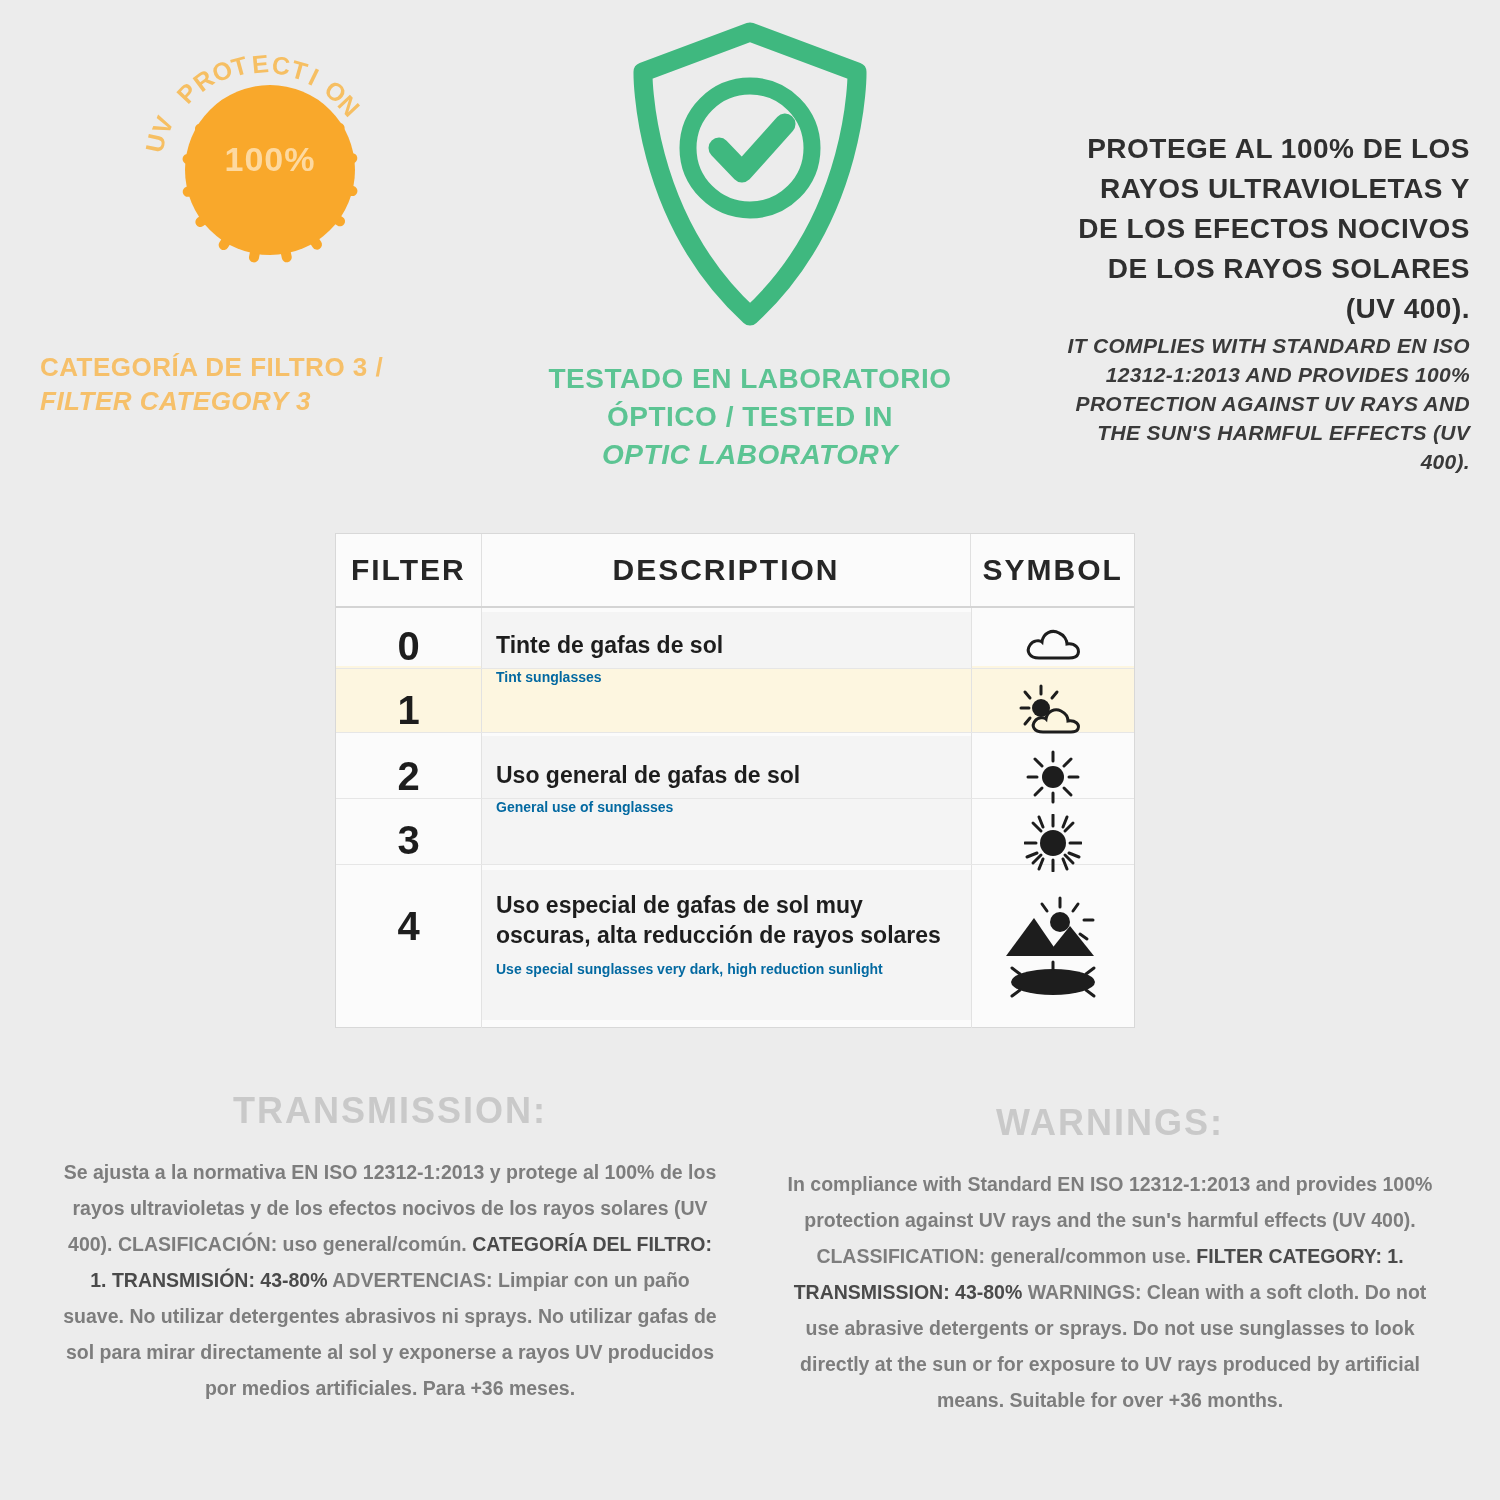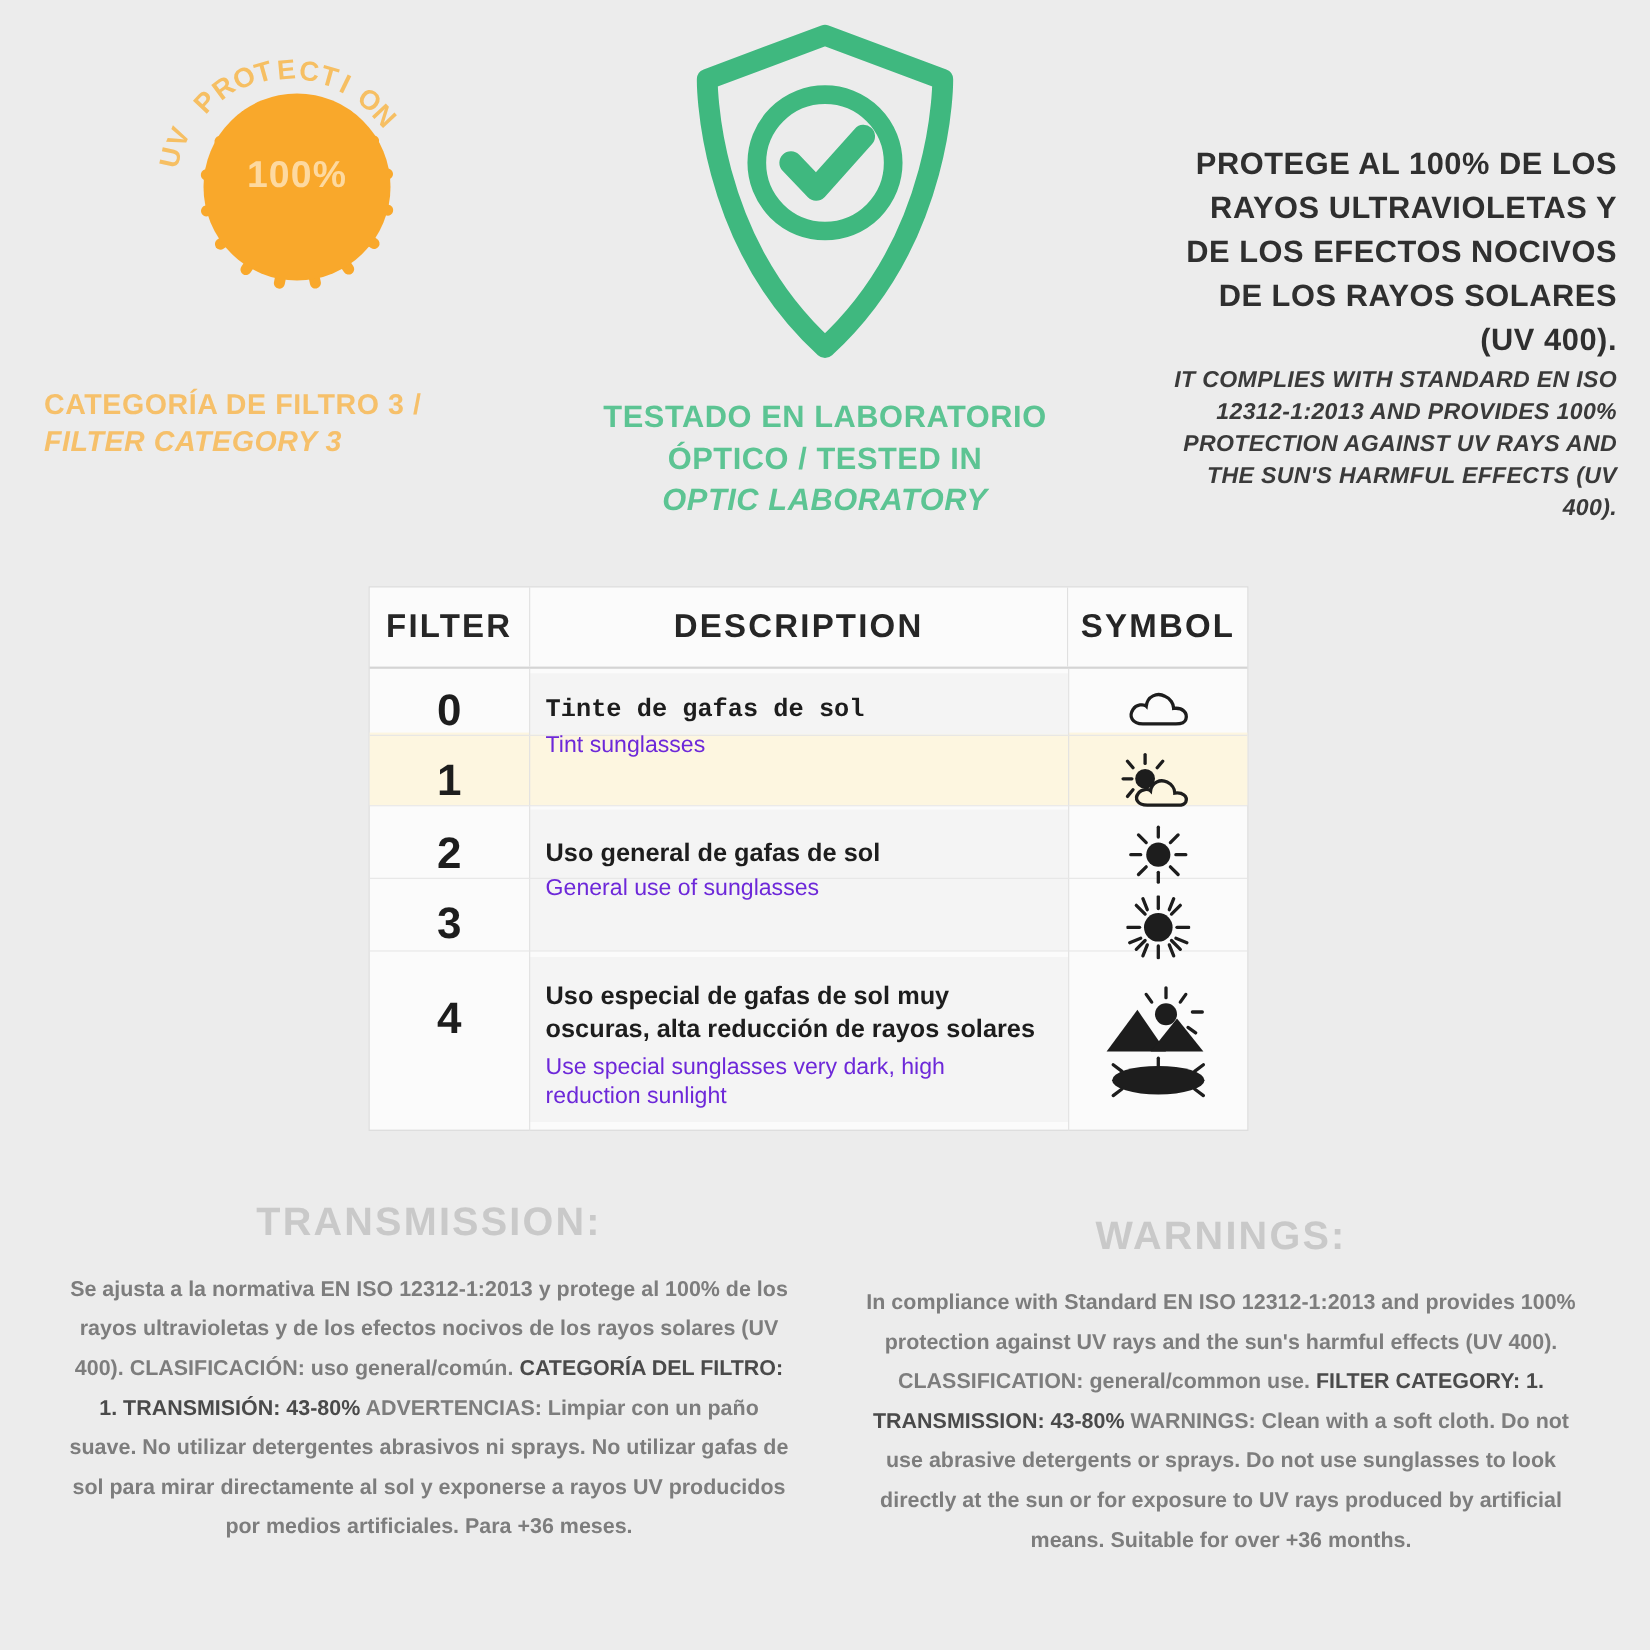--- a/index.html
+++ b/index.html
@@ -226,23 +226,24 @@
   }
   .desc-es {
     position: absolute;
     font-size: 23px;
     font-weight: bold;
     color: #1d1d1d;
     line-height: 30px;
   }
   .desc-en {
     position: absolute;
-    font-size: 21px;
-    color: #6d28d9;
+    font-size: 14px;
+    color: #0369a1;
     line-height: 27px;
+    font-weight: bold;
   }
   .sym {
     position: absolute;
     left: 635px;
     width: 163px;
     text-align: center;
     color: #1d1d1d;
   }
   .rowline {
     position: absolute;
@@ -373,21 +374,21 @@
       <div class="rowline" style="top:124px;"></div>
       <div class="rowline" style="top:190px;"></div>
       <div class="rowline" style="top:256px;"></div>
 
       <div class="row-num" style="top:16px;">0</div>
       <div class="row-num" style="top:80px;">1</div>
       <div class="row-num" style="top:146px;">2</div>
       <div class="row-num" style="top:210px;">3</div>
       <div class="row-num" style="top:296px;">4</div>
 
-      <div class="desc-es" style="left:160px;top:22px;width:465px;font-family:Liberation Mono, monospace;">Tinte de gafas de sol</div>
+      <div class="desc-es" style="left:160px;top:22px;width:465px;">Tinte de gafas de sol</div>
       <div class="desc-en" style="left:160px;top:56px;width:465px;">Tint sunglasses</div>
 
       <div class="desc-es" style="left:160px;top:152px;width:465px;">Uso general de gafas de sol</div>
       <div class="desc-en" style="left:160px;top:186px;width:465px;">General use of sunglasses</div>
 
       <div class="desc-es" style="left:160px;top:282px;width:455px;">Uso especial de gafas de sol muy oscuras, alta reducción de rayos solares</div>
       <div class="desc-en" style="left:160px;top:348px;width:440px;">Use special sunglasses very dark, high reduction sunlight</div>
 
       <div class="sym" style="top:16px;">
         <svg width="60" height="42" viewBox="0 0 60 42">

